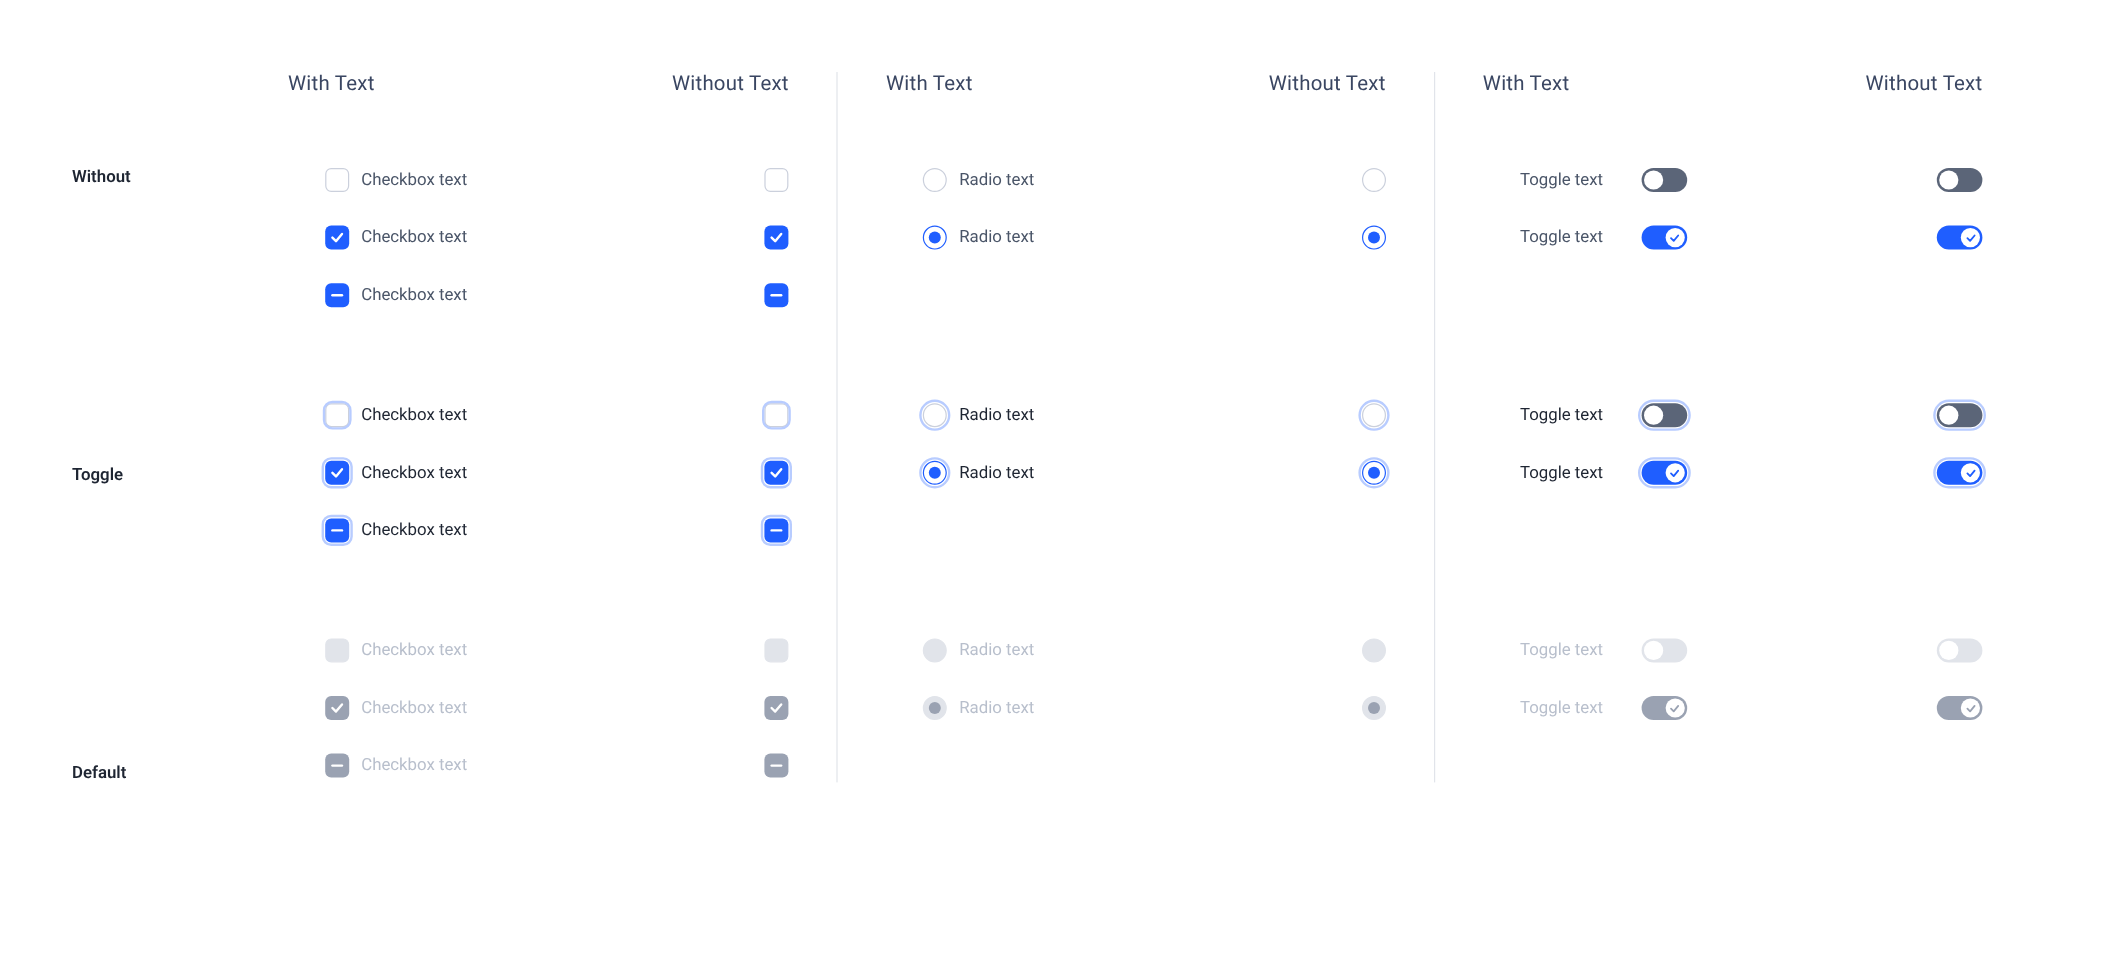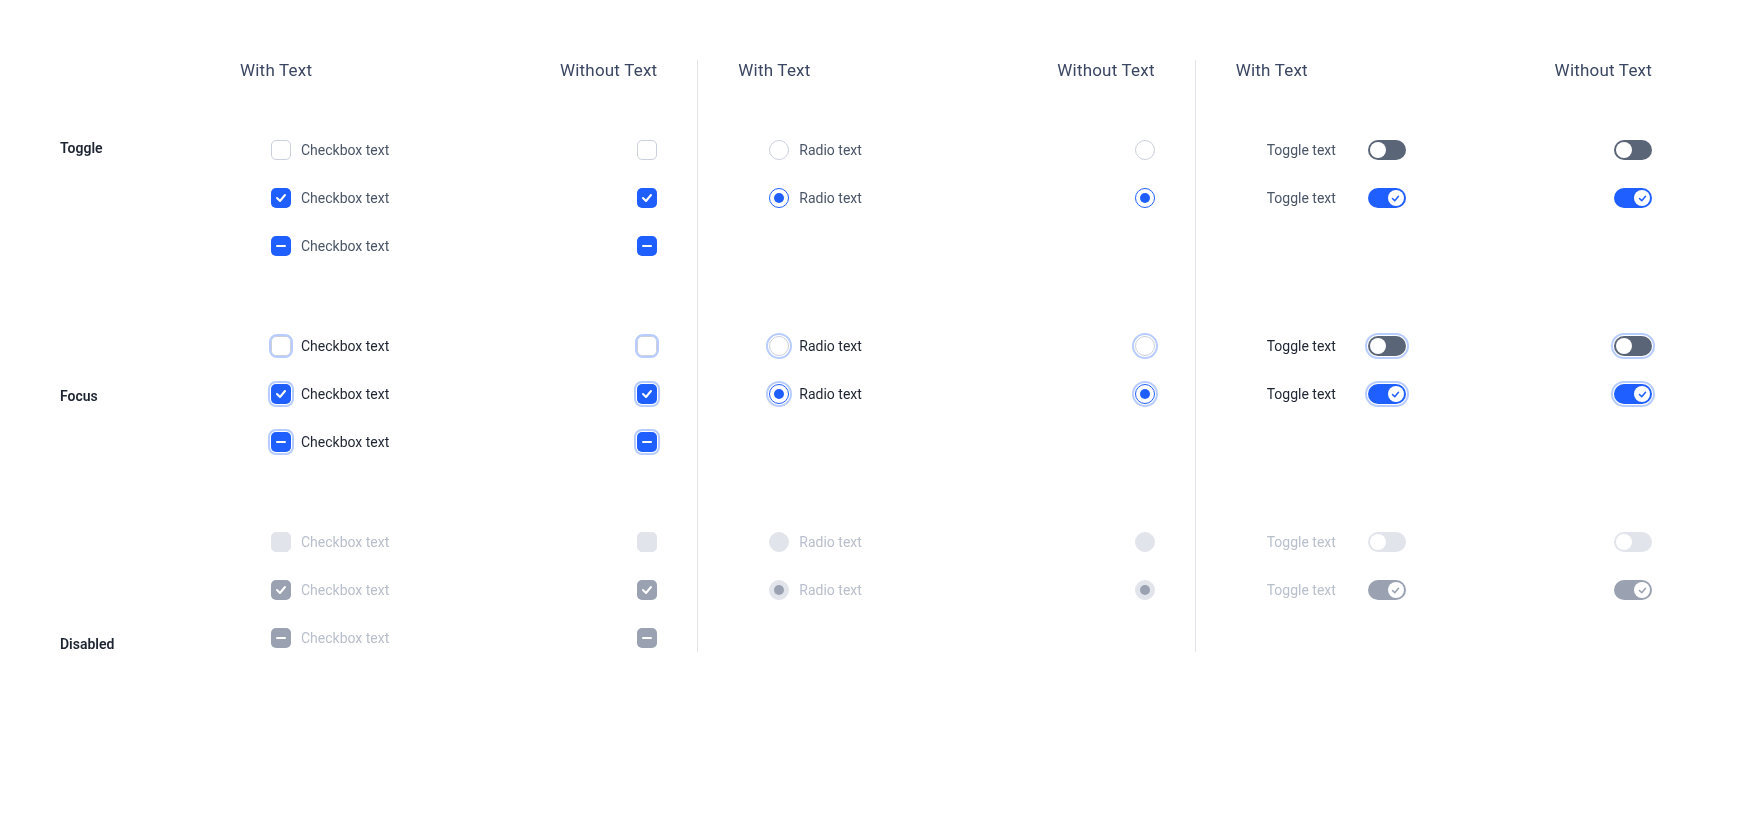--- a/index.html
+++ b/index.html
@@ -191,31 +191,31 @@
 </head>
 <body>
 
 <div class="wrap">
   <div class="grid">
 
     <div class="side-labels">
       <div class="spacer-header"></div>
 
       <div class="state-block" style="height:120px;">
+        <div class="row-label">Without</div>
+      </div>
+      <div style="height:48px;"></div>
+
+      <div class="state-block" style="height:120px;">
         <div class="row-label">Toggle</div>
       </div>
       <div style="height:48px;"></div>
 
-      <div class="state-block" style="height:120px;">
-        <div class="row-label">Focus</div>
-      </div>
-      <div style="height:48px;"></div>
-
       <div class="state-block">
-        <div class="row-label">Disabled</div>
+        <div class="row-label">Default</div>
       </div>
     </div>
 
     <div class="col">
       <div class="header-row">
         <div class="col-header">With Text</div>
         <div class="col-header">Without Text</div>
       </div>
 
       <div class="state-block">

